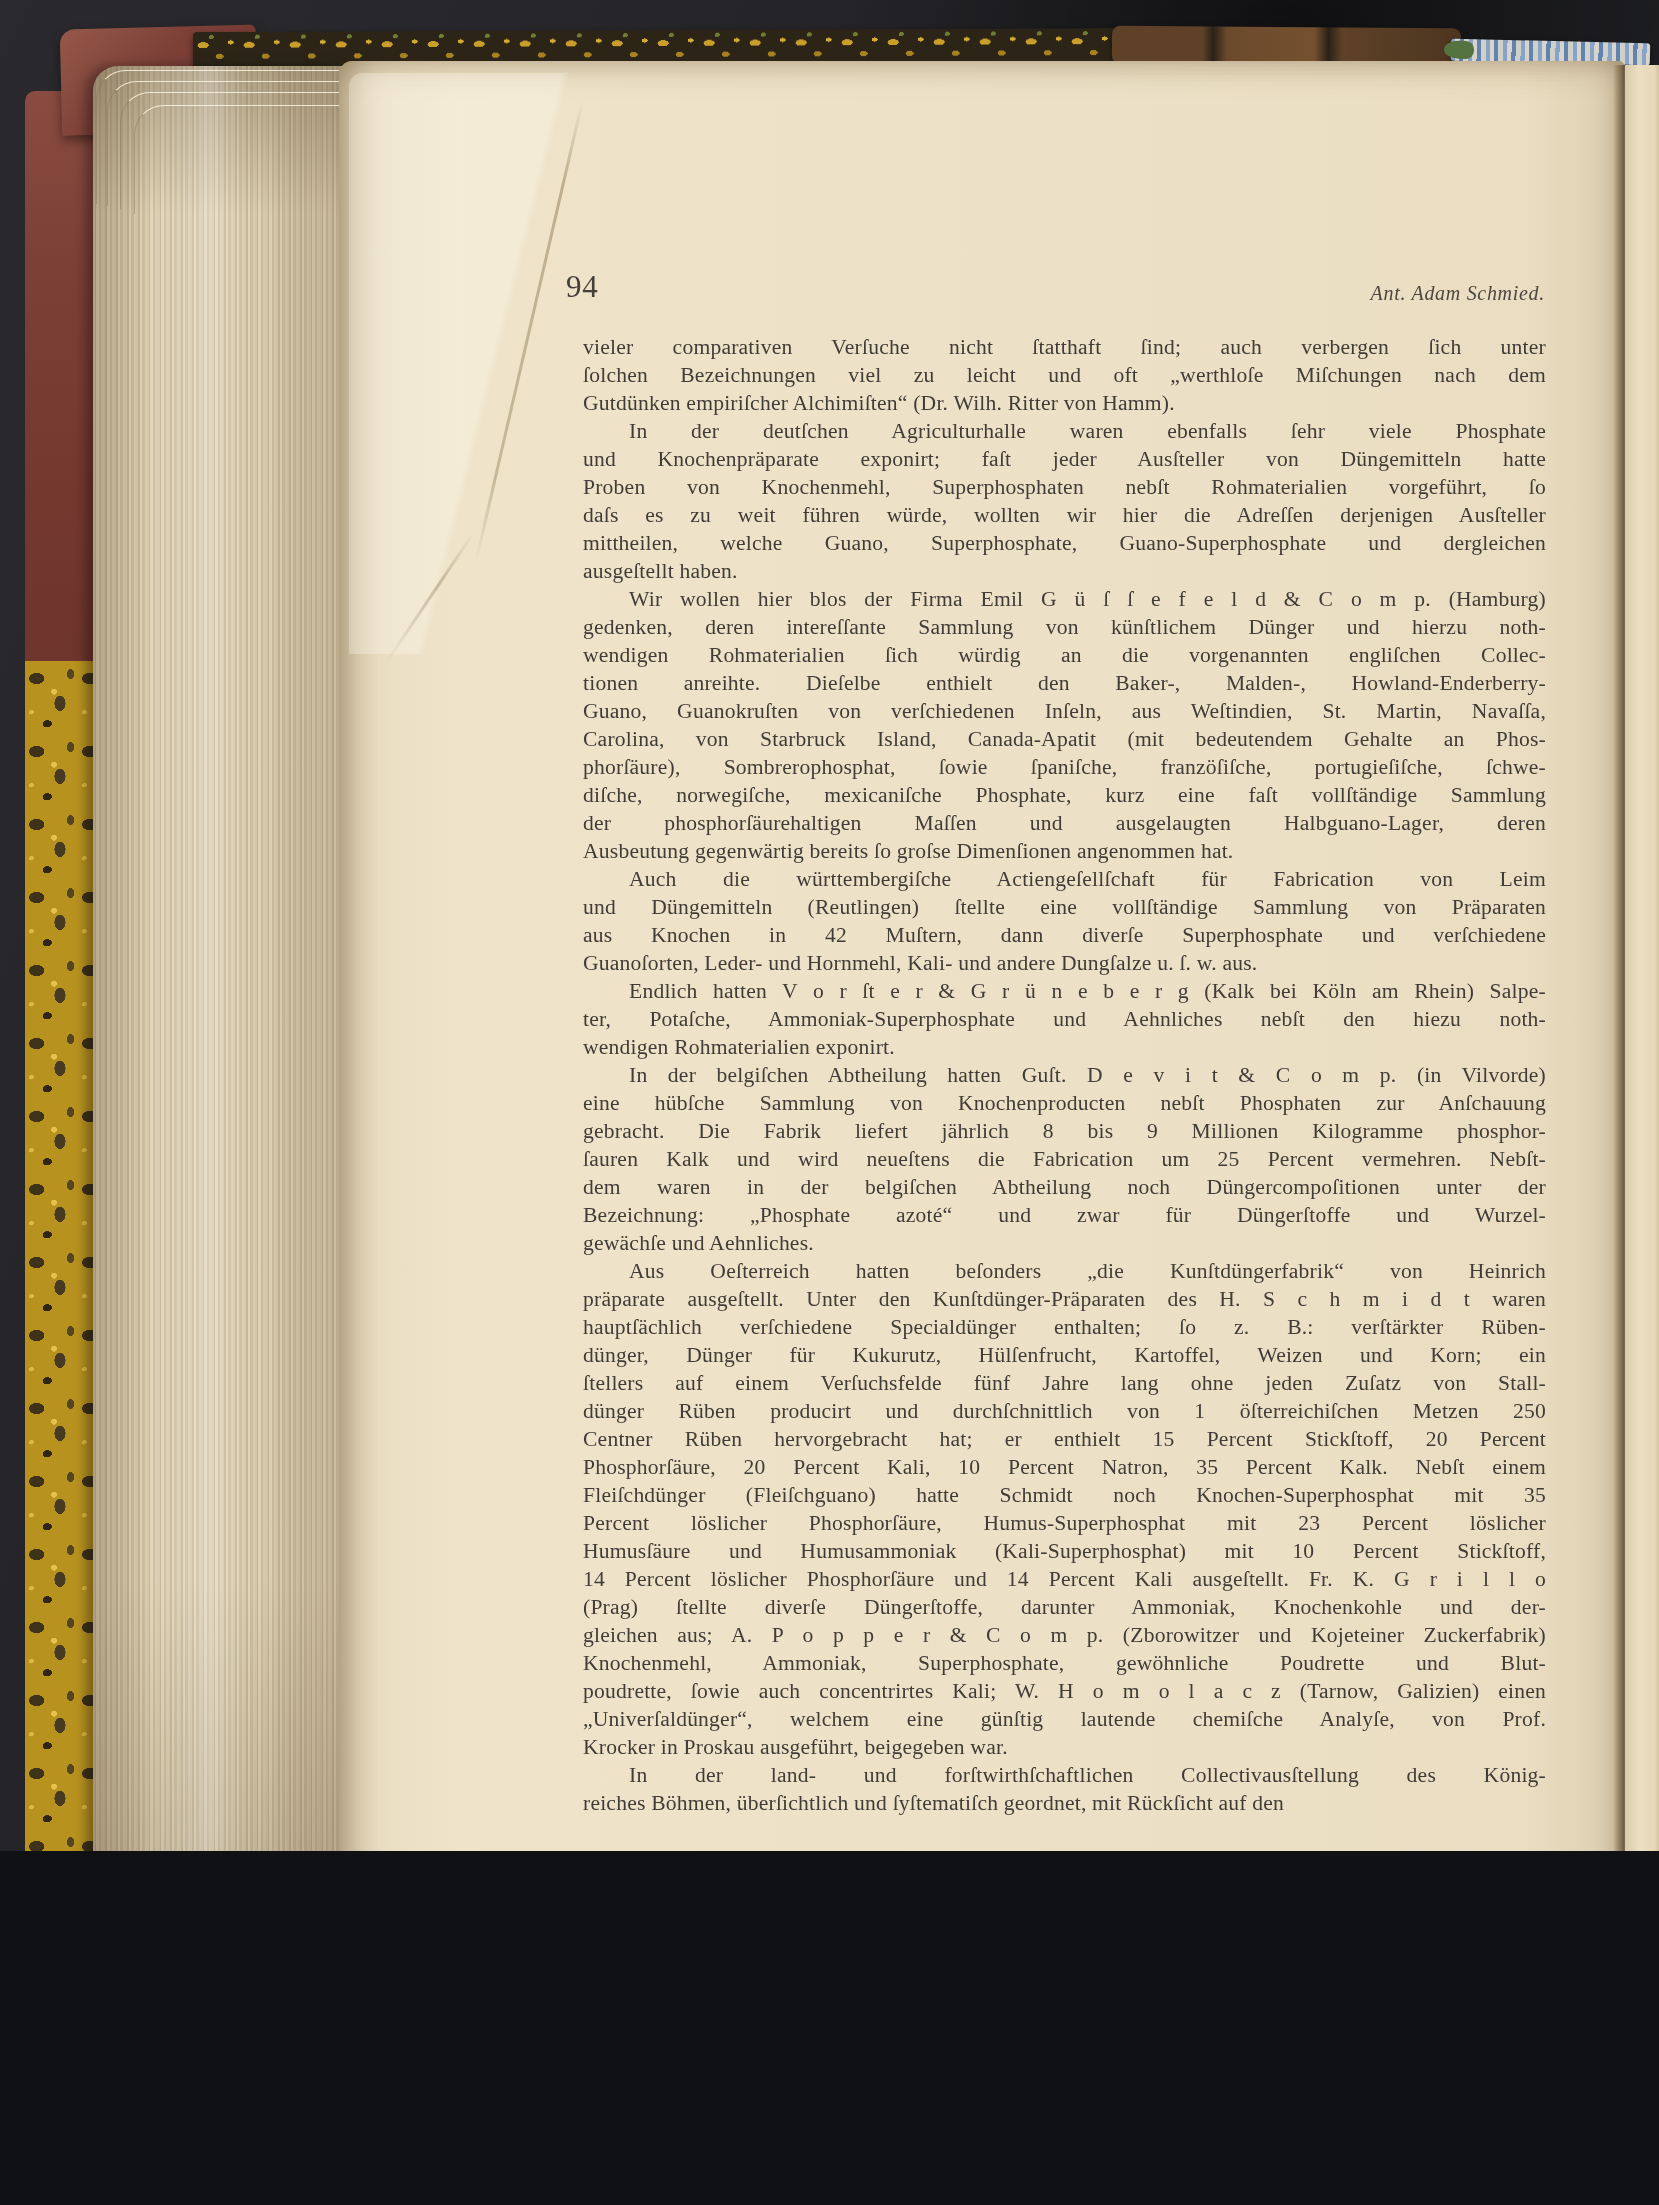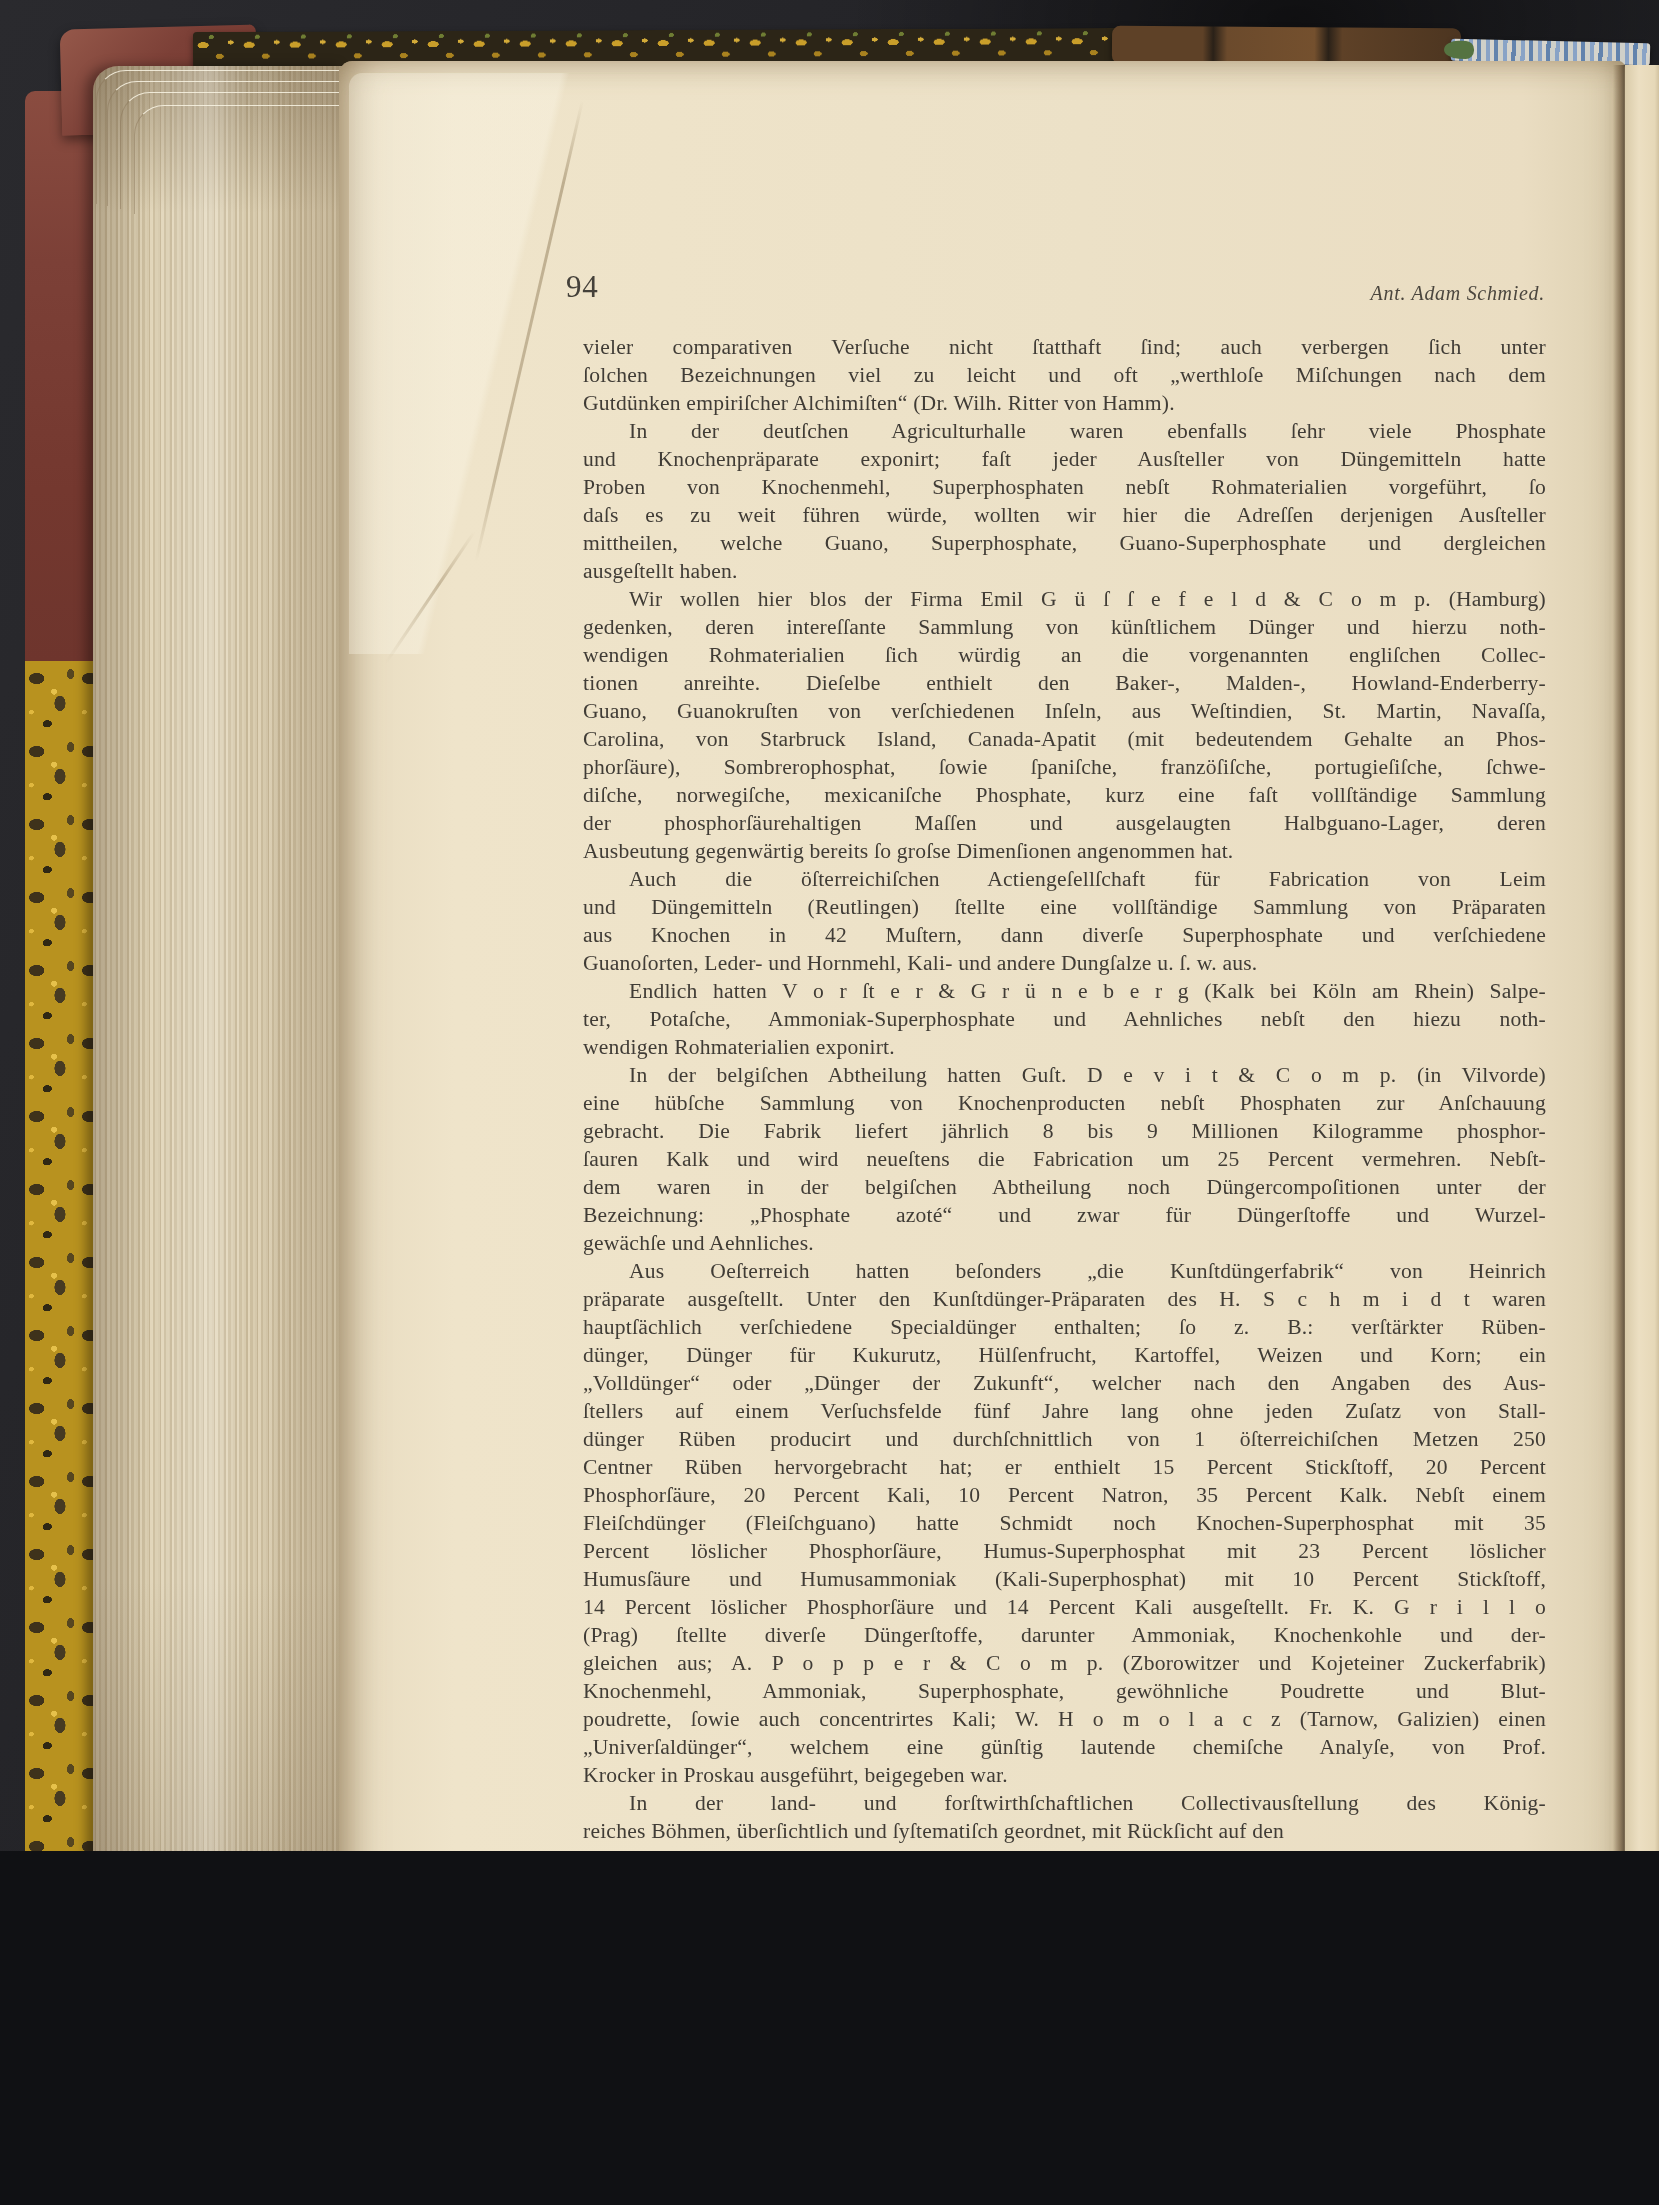--- a/index.html
+++ b/index.html
@@ -163,39 +163,38 @@
       <div class="line indent">Wir wollen hier blos der Firma Emil G ü ſ ſ e f e l d  &amp;  C o m p.  (Hamburg)</div>
       <div class="line">gedenken, deren intereſſante Sammlung von künſtlichem Dünger und hierzu noth-</div>
       <div class="line">wendigen Rohmaterialien ſich würdig an die vorgenannten engliſchen Collec-</div>
       <div class="line">tionen anreihte.  Dieſelbe enthielt den Baker-,  Malden-,  Howland-Enderberry-</div>
       <div class="line">Guano, Guanokruſten von verſchiedenen Inſeln, aus Weſtindien, St. Martin, Navaſſa,</div>
       <div class="line">Carolina, von Starbruck Island, Canada-Apatit (mit bedeutendem Gehalte an Phos-</div>
       <div class="line">phorſäure), Sombrerophosphat, ſowie ſpaniſche, franzöſiſche, portugieſiſche, ſchwe-</div>
       <div class="line">diſche, norwegiſche, mexicaniſche Phosphate, kurz eine faſt vollſtändige Sammlung</div>
       <div class="line">der phosphorſäurehaltigen Maſſen und ausgelaugten Halbguano-Lager, deren</div>
       <div class="line last">Ausbeutung gegenwärtig bereits ſo groſse Dimenſionen angenommen hat.</div>
-      <div class="line indent">Auch die öſterreichiſchen Actiengeſellſchaft für Fabrication von Leim</div>
+      <div class="line indent">Auch die württembergiſche Actiengeſellſchaft für Fabrication von Leim</div>
       <div class="line">und Düngemitteln (Reutlingen) ſtellte eine vollſtändige Sammlung von Präparaten</div>
       <div class="line">aus Knochen in 42 Muſtern, dann diverſe Superphosphate und verſchiedene</div>
       <div class="line last">Guanoſorten, Leder- und Hornmehl, Kali- und andere Dungſalze u. ſ. w. aus.</div>
       <div class="line indent">Endlich hatten V o r ſt e r  &amp;  G r ü n e b e r g (Kalk bei Köln am Rhein) Salpe-</div>
       <div class="line">ter, Potaſche, Ammoniak-Superphosphate und Aehnliches nebſt den hiezu noth-</div>
       <div class="line last">wendigen  Rohmaterialien exponirt.</div>
       <div class="line indent">In der belgiſchen Abtheilung hatten Guſt. D e v i t  &amp;  C o m p. (in Vilvorde)</div>
       <div class="line">eine hübſche Sammlung von Knochenproducten nebſt Phosphaten zur Anſchauung</div>
       <div class="line">gebracht.  Die Fabrik liefert jährlich 8 bis 9 Millionen Kilogramme phosphor-</div>
       <div class="line">ſauren Kalk und wird neueſtens die Fabrication um 25 Percent vermehren.  Nebſt-</div>
       <div class="line">dem waren in der belgiſchen Abtheilung noch Düngercompoſitionen unter der</div>
       <div class="line">Bezeichnung: „Phosphate azoté“ und zwar für Düngerſtoffe und Wurzel-</div>
       <div class="line last">gewächſe und Aehnliches.</div>
       <div class="line indent">Aus Oeſterreich hatten beſonders „die Kunſtdüngerfabrik“ von Heinrich</div>
       <div class="line">präparate ausgeſtellt. Unter den Kunſtdünger-Präparaten des H. S c h m i d t waren</div>
       <div class="line">hauptſächlich verſchiedene Specialdünger enthalten; ſo z. B.: verſtärkter Rüben-</div>
       <div class="line">dünger, Dünger für Kukurutz, Hülſenfrucht, Kartoffel, Weizen und Korn; ein</div>
-      <div class="line">„Volldünger“ oder „Dünger der Zukunft“, welcher nach den Angaben des Aus-</div>
       <div class="line">ſtellers auf einem Verſuchsfelde fünf Jahre lang ohne jeden Zuſatz von Stall-</div>
       <div class="line">dünger Rüben producirt und durchſchnittlich von 1 öſterreichiſchen Metzen 250</div>
       <div class="line">Centner Rüben hervorgebracht hat;  er enthielt 15 Percent Stickſtoff,  20 Percent</div>
       <div class="line">Phosphorſäure, 20 Percent Kali, 10 Percent Natron, 35 Percent Kalk.  Nebſt einem</div>
       <div class="line">Fleiſchdünger (Fleiſchguano) hatte Schmidt noch Knochen-Superphosphat mit 35</div>
       <div class="line">Percent löslicher Phosphorſäure,  Humus-Superphosphat mit 23 Percent löslicher</div>
       <div class="line">Humusſäure und Humusammoniak (Kali-Superphosphat) mit 10 Percent Stickſtoff,</div>
       <div class="line">14 Percent löslicher Phosphorſäure und 14 Percent Kali ausgeſtellt. Fr. K. G r i l l o</div>
       <div class="line">(Prag) ſtellte diverſe Düngerſtoffe, darunter Ammoniak, Knochenkohle und der-</div>
       <div class="line">gleichen aus; A. P o p p e r  &amp;  C o m p. (Zborowitzer und Kojeteiner Zuckerfabrik)</div>

